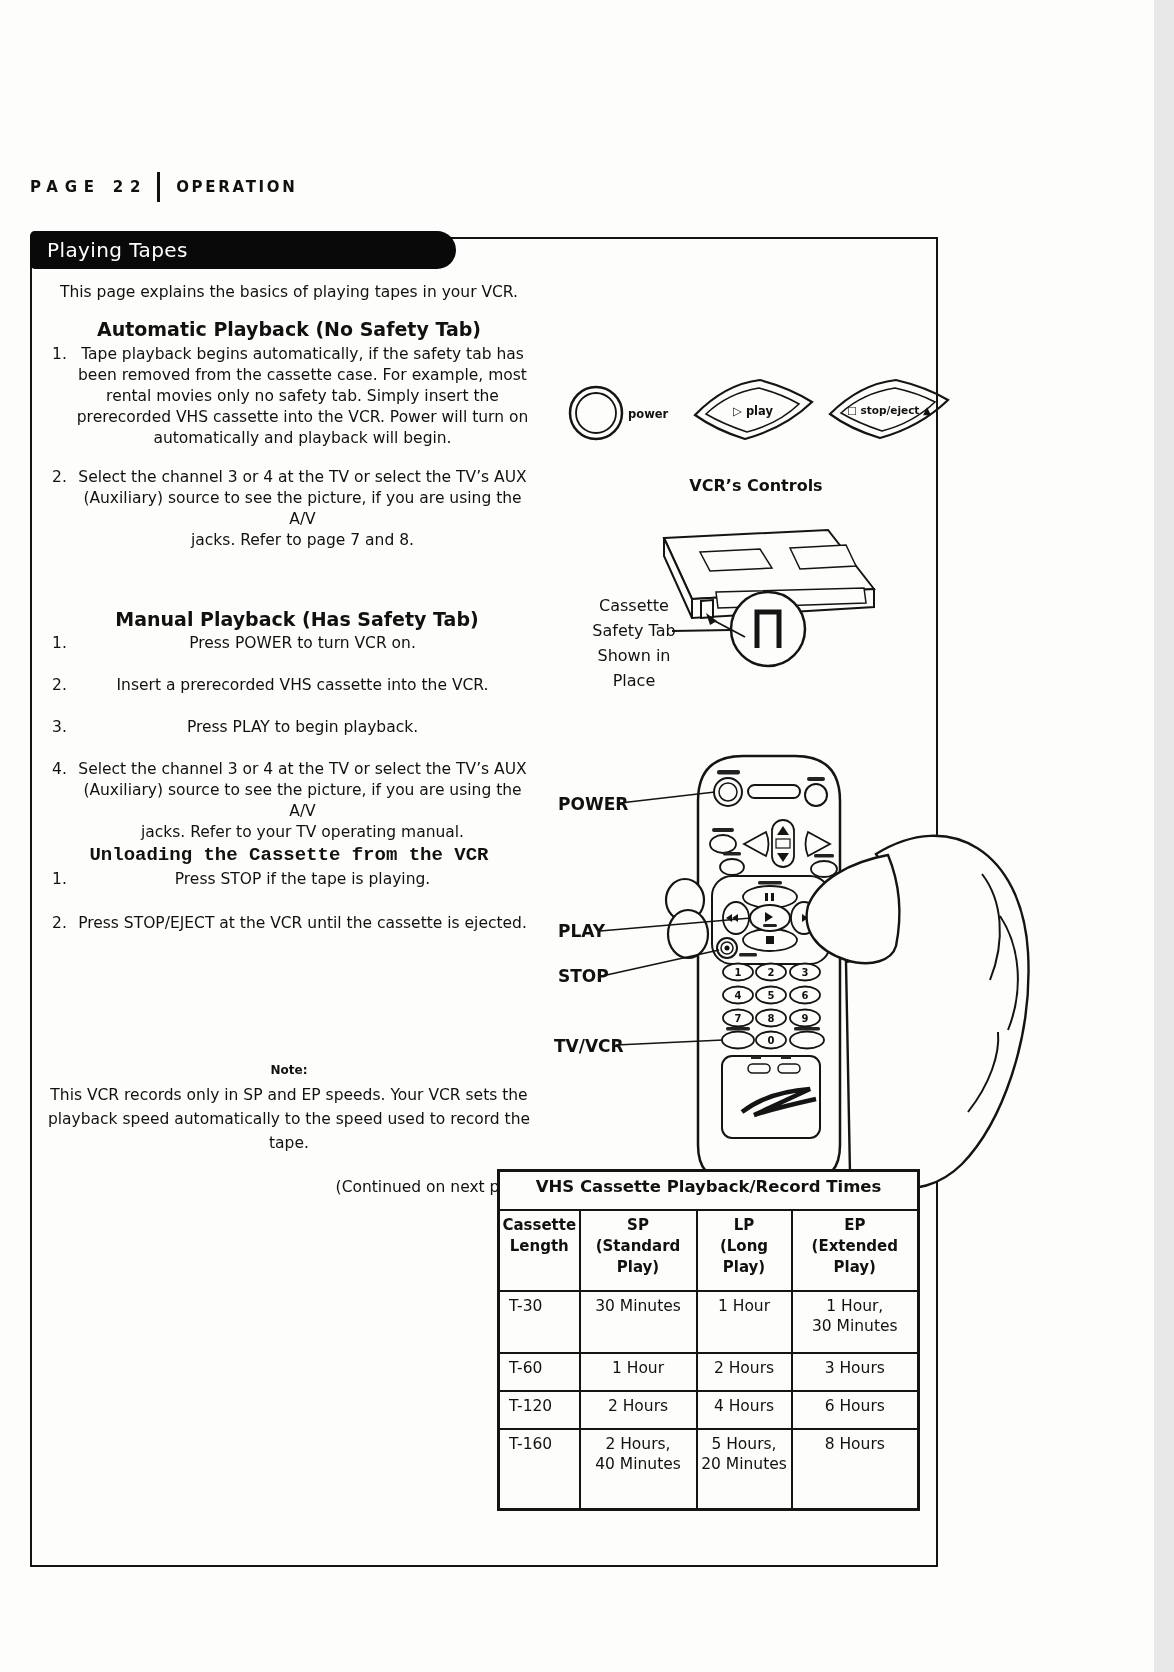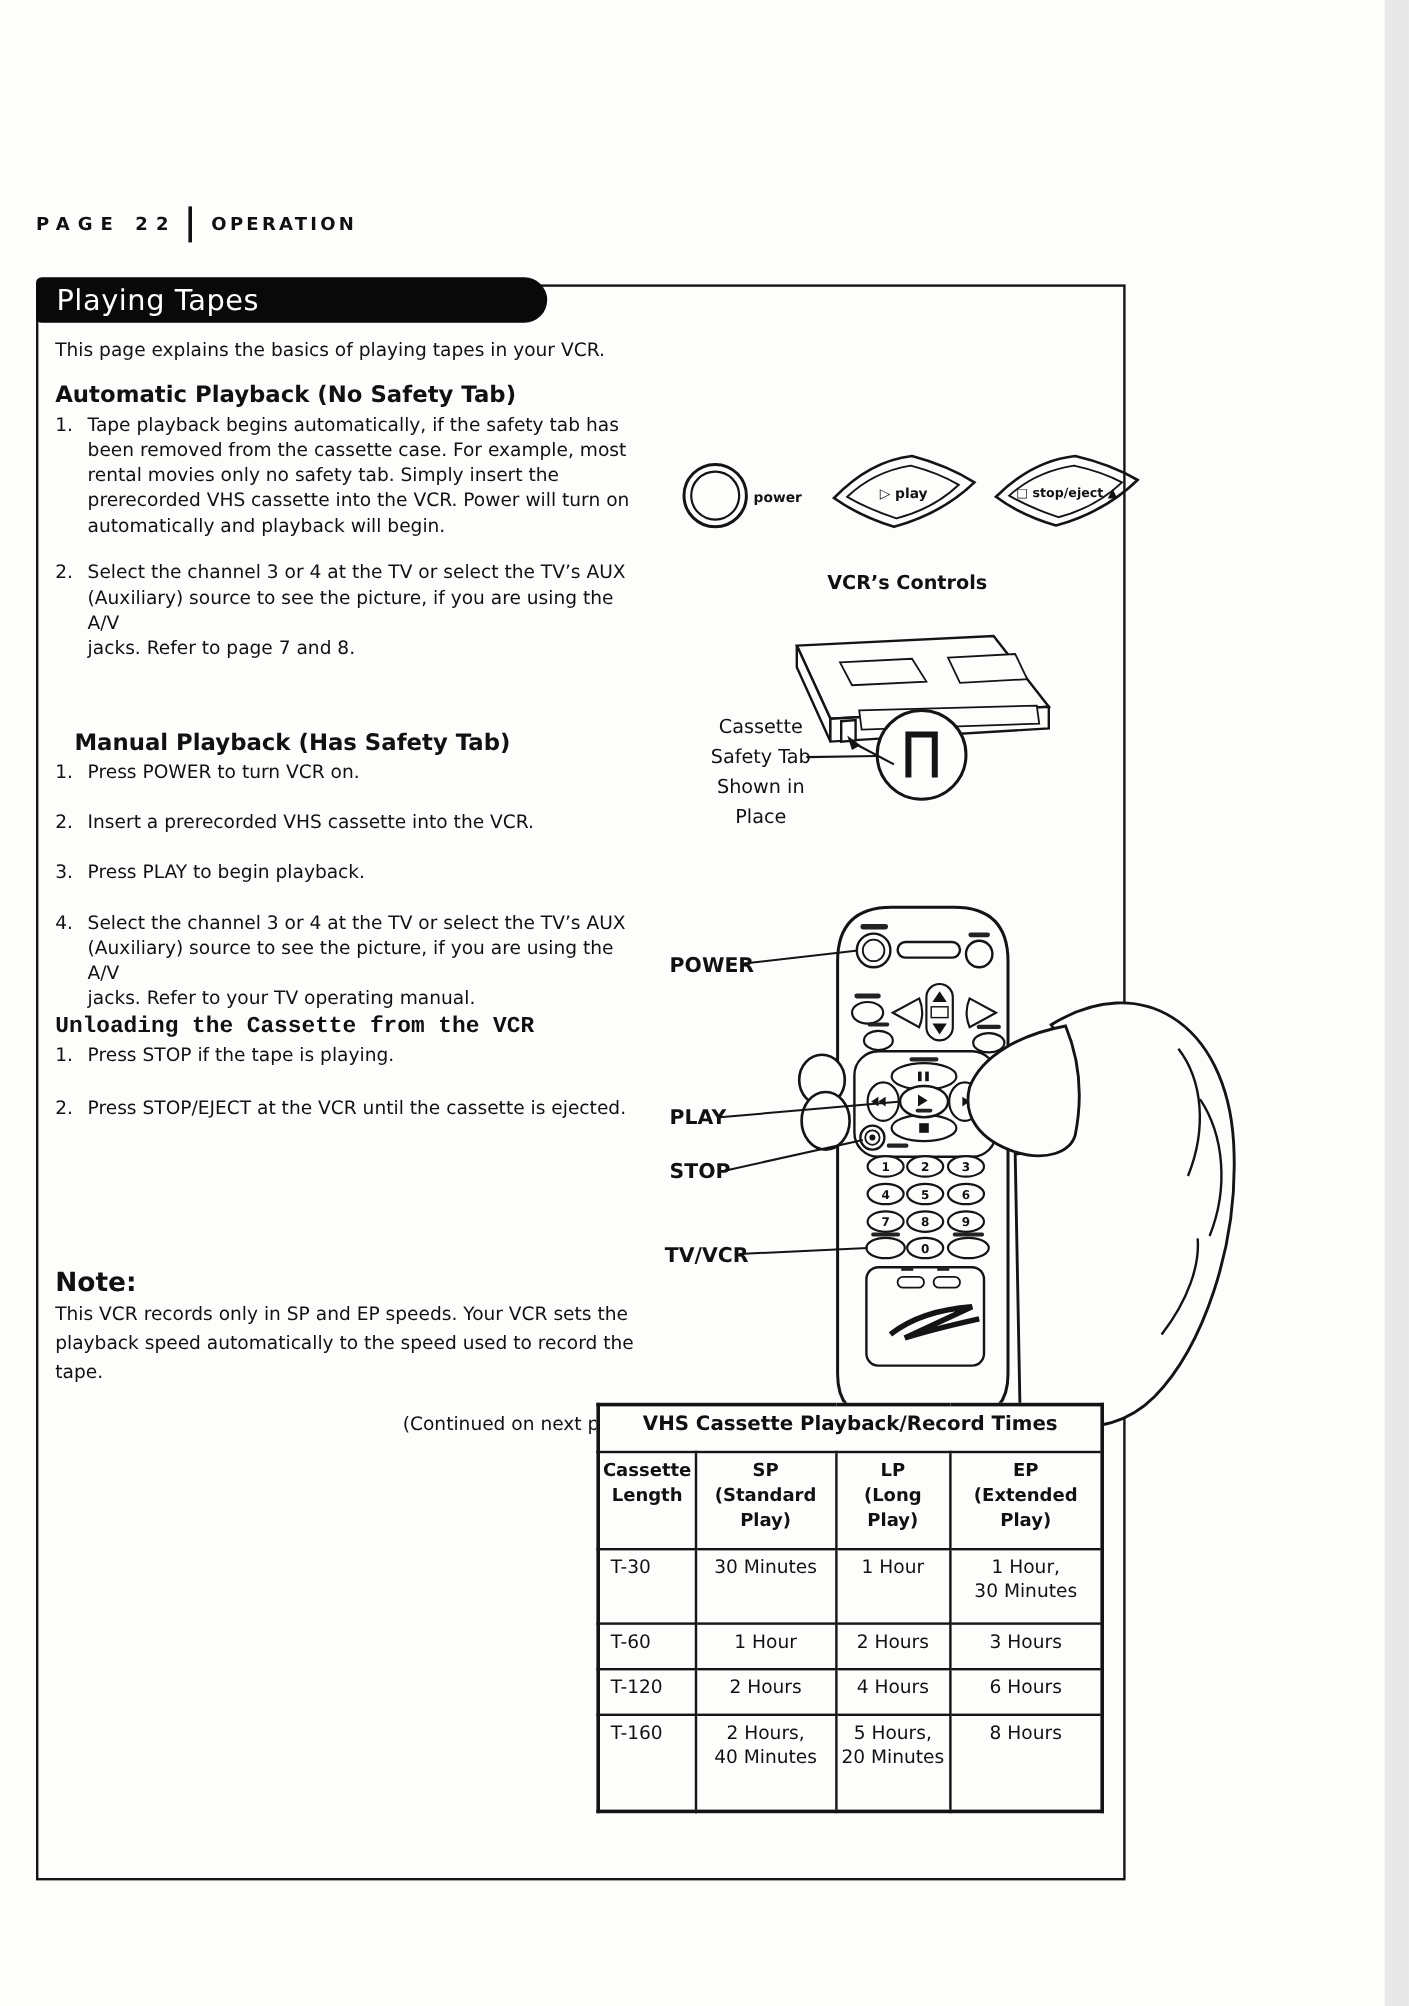--- a/index.html
+++ b/index.html
@@ -12,33 +12,33 @@
   .header-divider{display:inline-block;width:3px;height:30px;background:#111;margin:0 16px 0 10px;}
   .section-label{font-size:15px;font-weight:bold;letter-spacing:0.18em;}
 
   
   .content-box{position:absolute;left:30px;top:237px;width:904px;height:1326px;
                border:2px solid #141414;background:transparent;}
 
   
   .title-bar{position:absolute;left:30px;top:231px;width:426px;height:38px;background:#090909;
              border-radius:5px 20px 20px 5px;color:#fff;display:flex;align-items:center;
-             padding-left:17px;box-sizing:border-box;font-size:24px;letter-spacing:0.02em;}
-
-  
-  .text-col{position:absolute;left:46px;top:282px;width:486px;font-size:15.5px;line-height:21px;}
+             padding-left:17px;box-sizing:border-box;font-size:20px;letter-spacing:0.02em;}
+
+  
+  .text-col{position:absolute;left:46px;top:282px;width:486px;font-size:15.5px;line-height:21px;text-align:center;}
   .intro{margin:0;}
   .h{margin:0;font-size:19px;line-height:24px;font-weight:bold;}
   .h1{margin-top:14px;}
   .h2{margin-top:56px;margin-left:16px;}
   .h3{font-family:Liberation Mono, monospace;}
   .li{display:flex;align-items:flex-start;}
   .li .num{flex:0 0 27px;}
   .li .it{flex:1;white-space:pre-line;}
-  .note-label{margin-top:125px;font-weight:bold;font-size:22px;line-height:22px;}
+  .note-label{margin-top:125px;font-weight:bold;font-size:12px;line-height:22px;}
   .note-text{margin-top:2px;line-height:24px;white-space:pre-line;}
   .continued{position:absolute;left:325px;top:1178px;width:220px;text-align:center;font-size:15.5px;}
 
   
   .graphics{position:absolute;left:520px;top:340px;width:560px;height:900px;}
   .graphics text{font-family:"DejaVu Sans","Liberation Sans",sans-serif;fill:#111;}
   .cap{font-size:16px;font-weight:bold;}
   .tiny{font-size:11.5px;font-weight:bold;}
   .call{font-size:16px;}
   .biglab{font-size:17px;font-weight:bold;}

